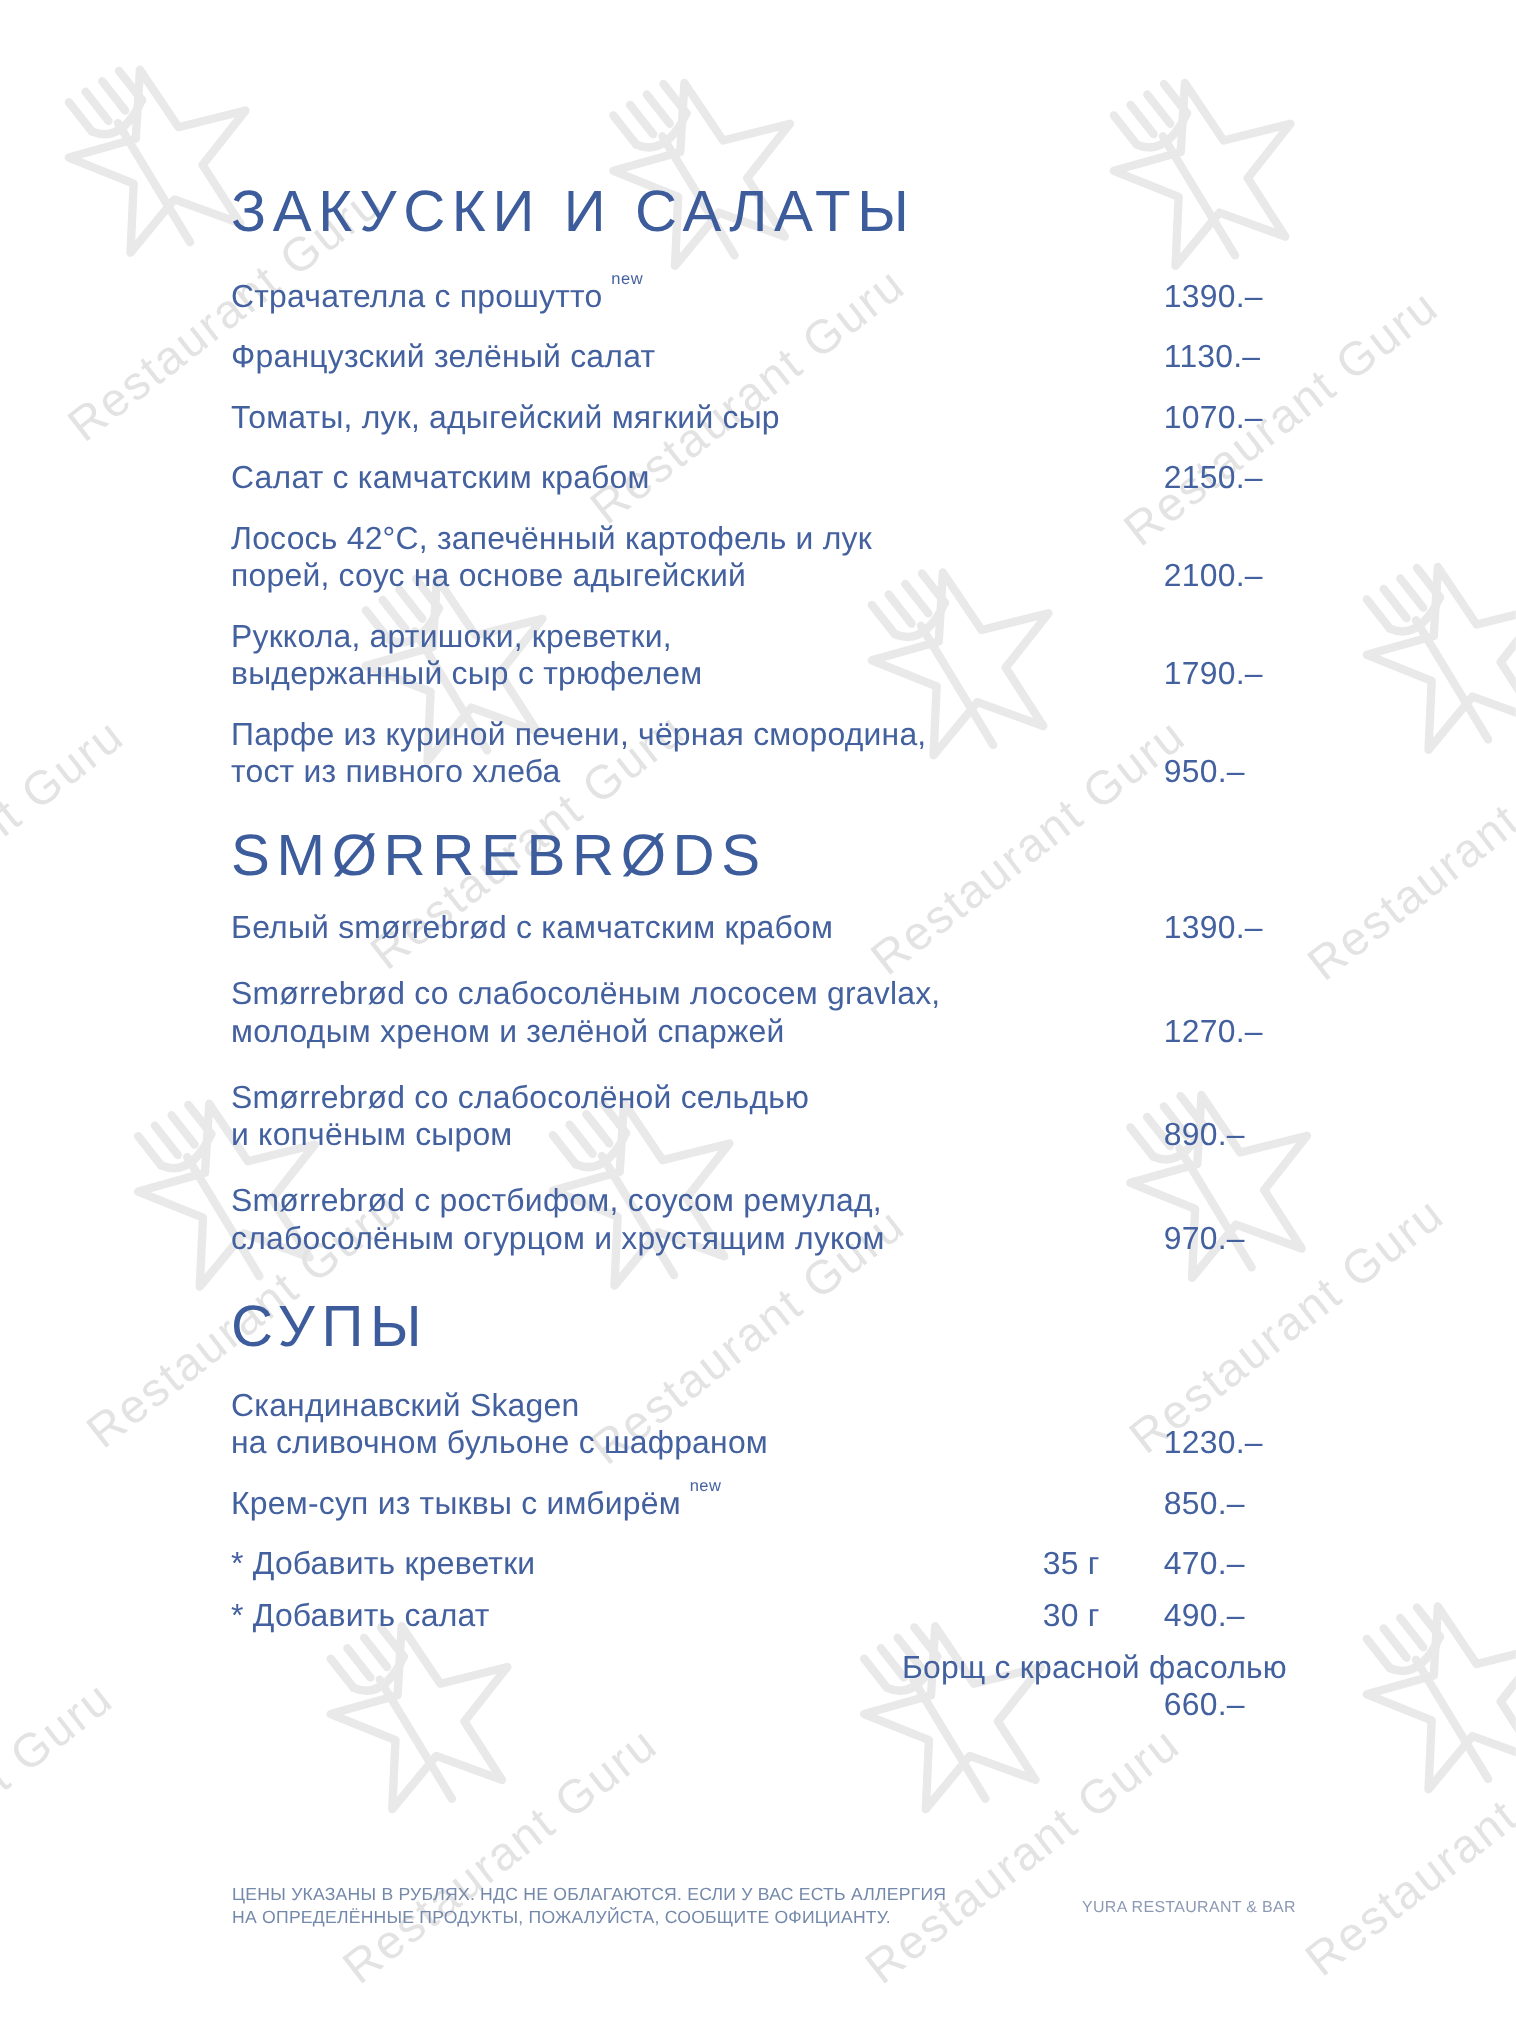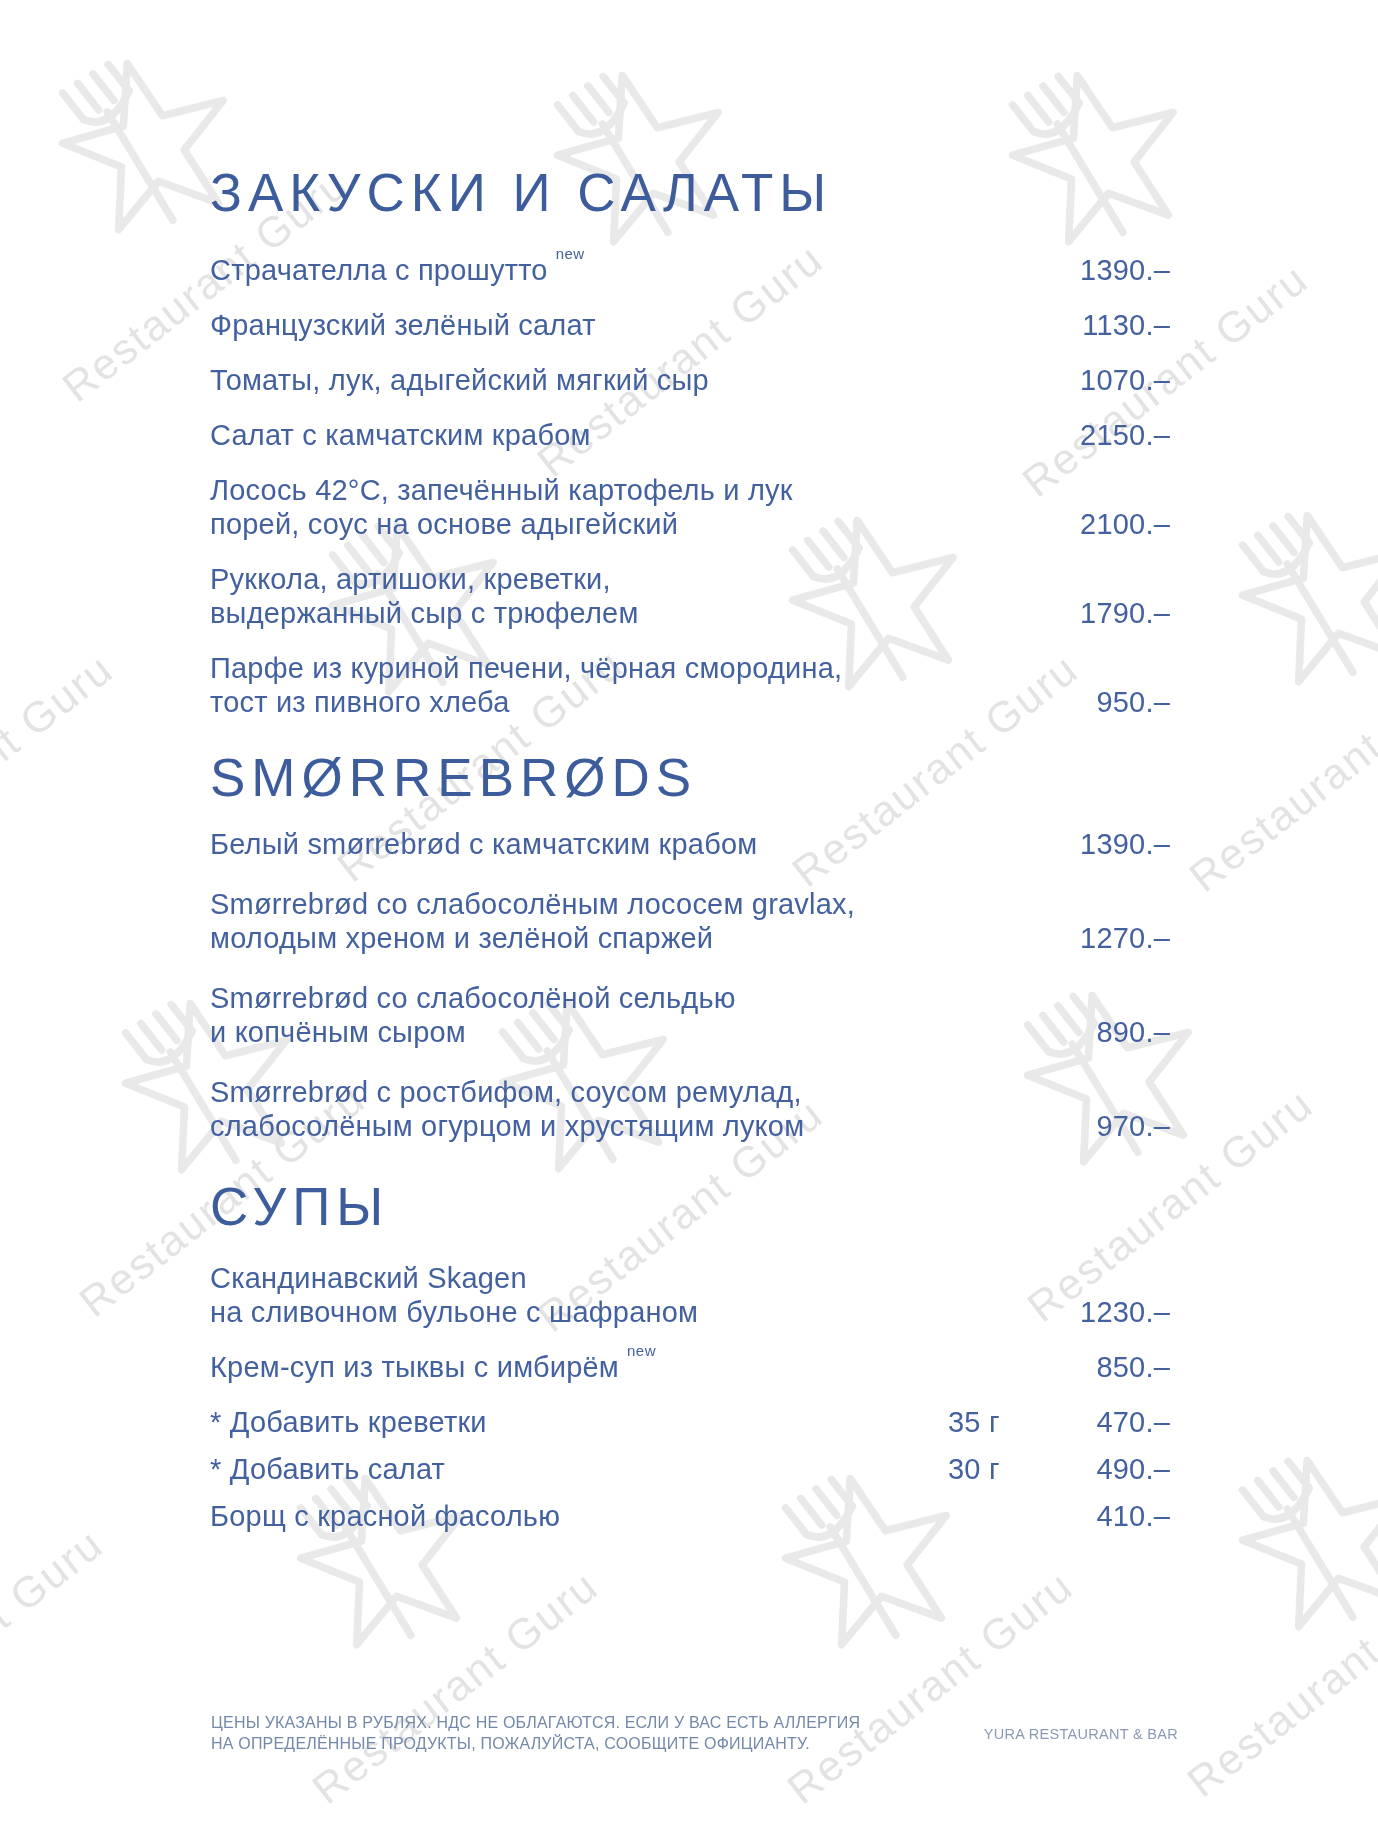--- a/index.html
+++ b/index.html
@@ -21,23 +21,23 @@
                  color:var(--heading,#3d5c9c);margin:0;}
   .section:nth-child(1) .section-title{margin:0 0 37px 0;}
   .section:nth-child(2) .section-title{margin:36px 0 26px 0;}
   .section:nth-child(3) .section-title{margin:41px 0 31px 0;}
 
   .row{display:flex;align-items:flex-end;margin-bottom:21px;
        color:var(--blue,#44619f);font-size:29px;line-height:34px;letter-spacing:.2px;}
   .section:nth-child(2) .row{margin-bottom:26px;}
   .row .name{flex:1;}
   .row .weight{width:110px;text-align:left;white-space:nowrap;}
-  .row .price{width:112px;text-align:right;white-space:nowrap;}
+  .row .price{width:112px;text-align:left;white-space:nowrap;}
   .row.addon{margin-bottom:13px;}
-  .row.addon + .row:not(.addon){margin-top:11px;}
+  .row.addon + .row:not(.addon){margin-top:11px;flex-direction:column;}
   sup.new-badge{font-size:15px;letter-spacing:.5px;line-height:0;position:relative;top:-10px;
                 margin-left:8px;}
 
   
   .footer-note{position:absolute;left:211px;top:1712px;z-index:2;
                font-size:16px;line-height:21px;letter-spacing:.2px;color:var(--footer,#7489aa);}
   .footer-brand{position:absolute;left:930px;top:1726px;width:248px;text-align:right;z-index:2;
                 font-size:14.5px;letter-spacing:.3px;color:var(--brand-col,#8b99b4);}
 </style>
 </head>
@@ -298,21 +298,21 @@
           <div class="name">
             <div class="line"><span>* Добавить салат</span></div>
           </div>
           <div class="weight">30 г</div>
           <div class="price">490.–</div>
         </div>
         <div class="row">
           <div class="name">
             <div class="line"><span>Борщ с красной фасолью</span></div>
           </div>
-          <div class="price">410.–</div>
+          <div class="price">660.–</div>
         </div>
       </section>
     </main>
 
   <div class="footer-note">
     <div>ЦЕНЫ УКАЗАНЫ В РУБЛЯХ. НДС НЕ ОБЛАГАЮТСЯ. ЕСЛИ У ВАС ЕСТЬ АЛЛЕРГИЯ</div>
     <div>НА ОПРЕДЕЛЁННЫЕ ПРОДУКТЫ, ПОЖАЛУЙСТА, СООБЩИТЕ ОФИЦИАНТУ.</div>
   </div>
   <div class="footer-brand">YURA RESTAURANT &amp; BAR</div>
 </div>

